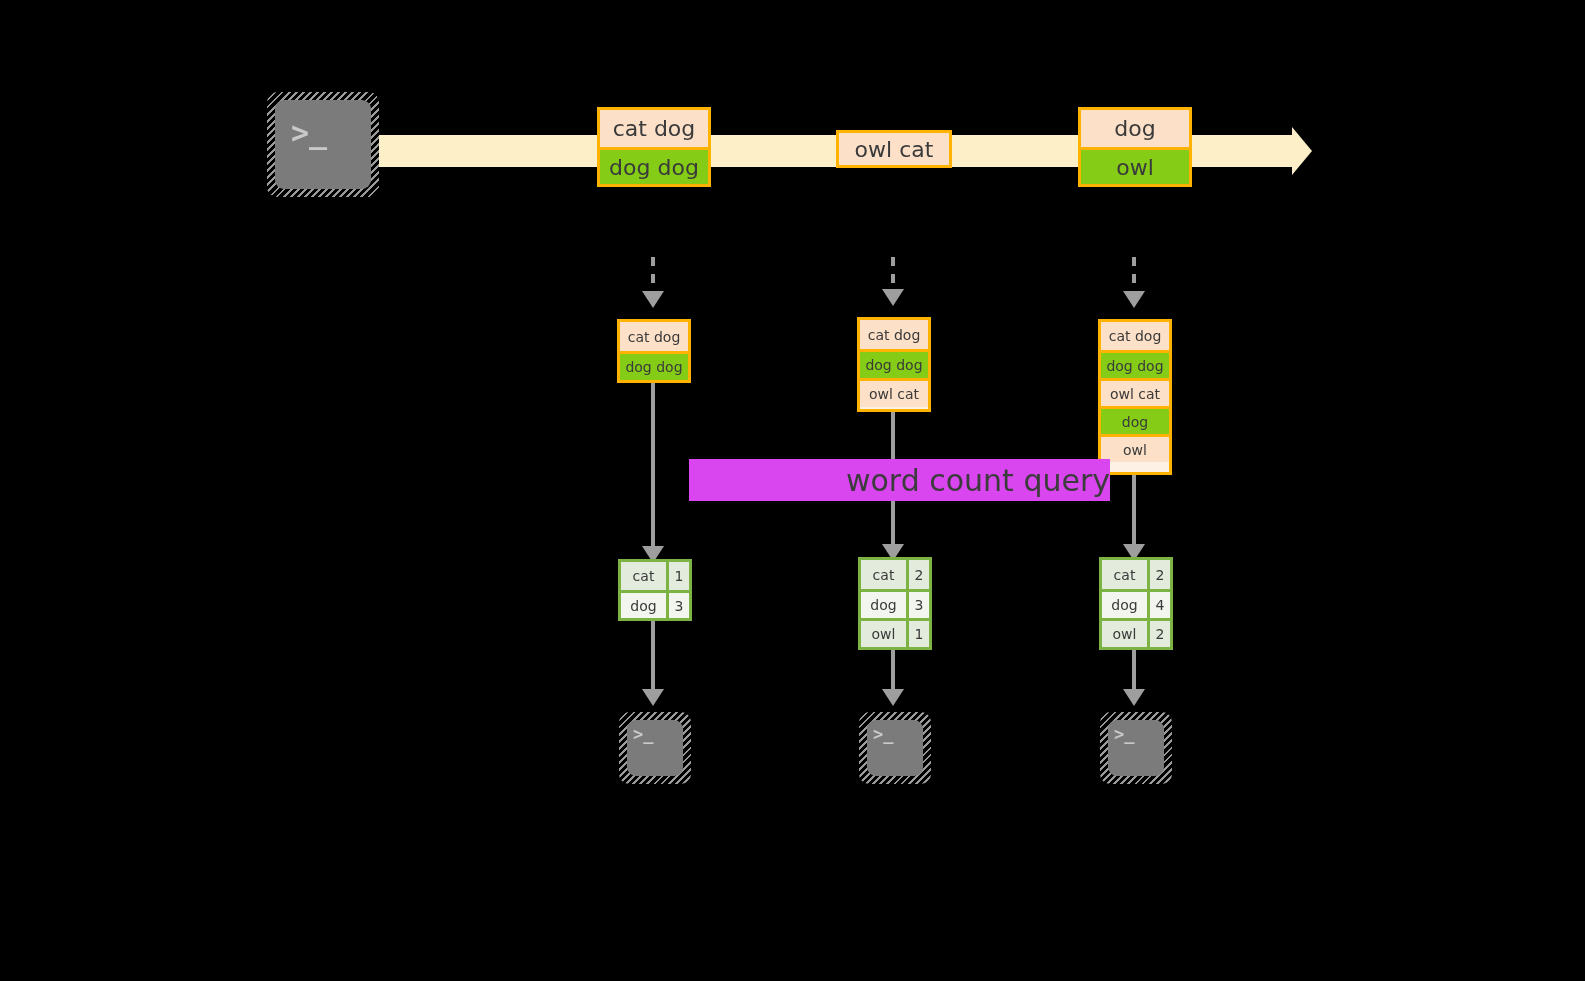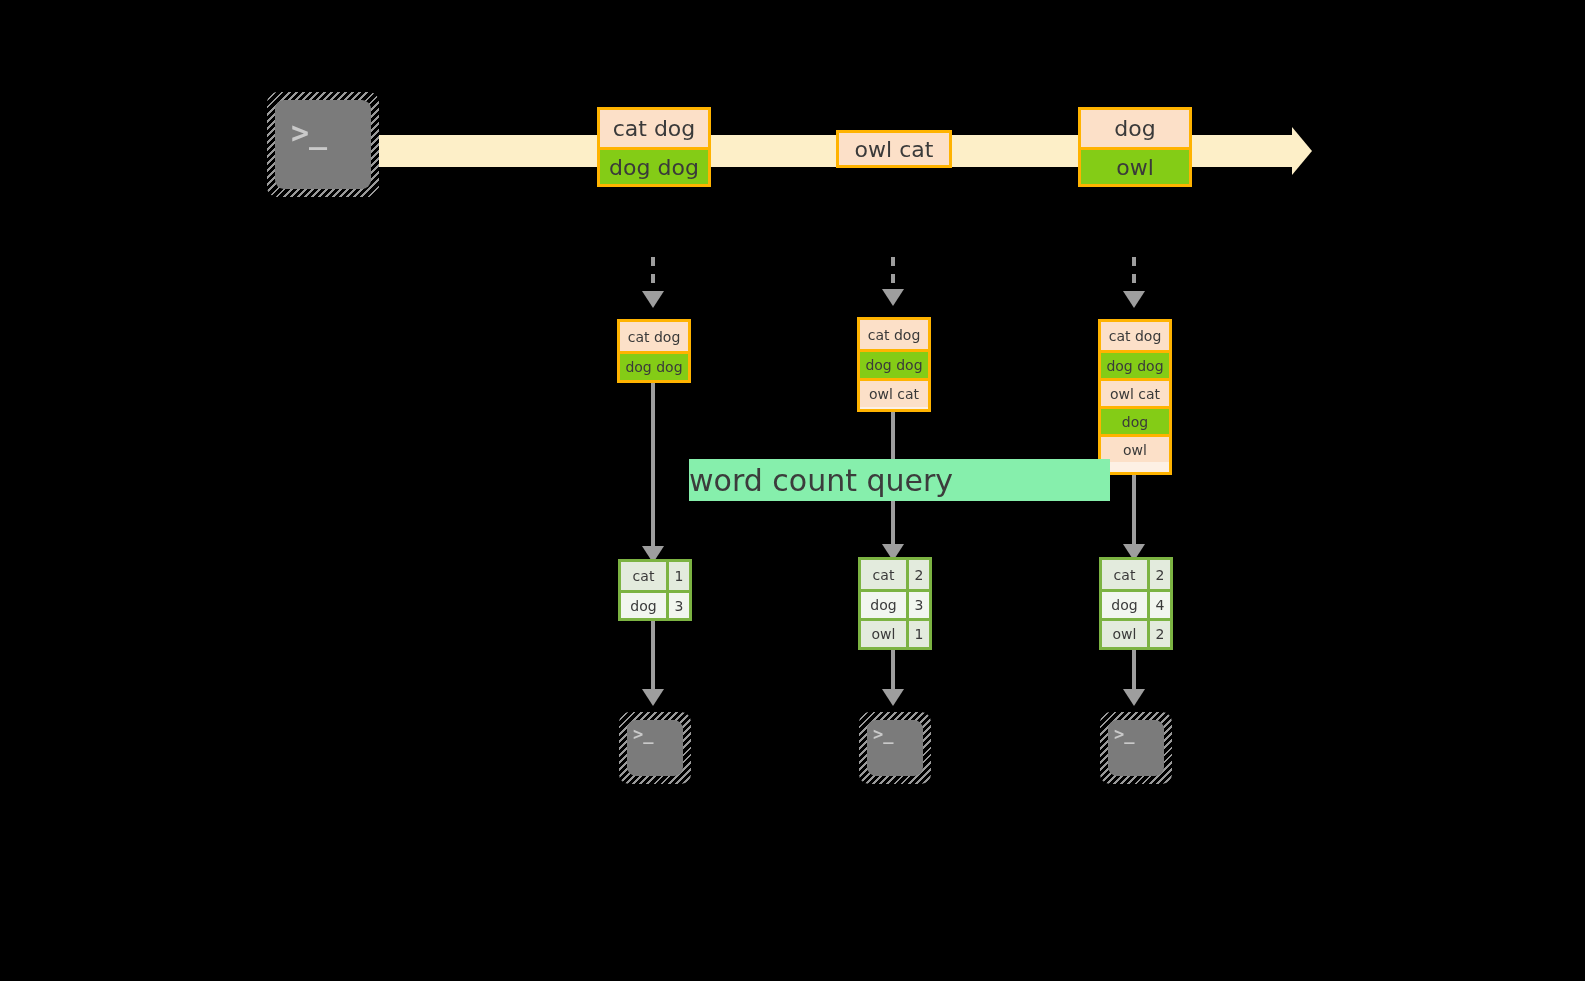--- a/index.html
+++ b/index.html
@@ -49,22 +49,22 @@
 
   
   .vline { position:absolute; background:#9e9e9e; width:4px; }
   .vdash { position:absolute; width:4px;
     background:repeating-linear-gradient(#9e9e9e 0 9px, transparent 9px 17px); }
   .vhead { position:absolute; width:0; height:0;
     border-left:11px solid transparent; border-right:11px solid transparent;
     border-top:17px solid #9e9e9e; }
 
   
-  .qband { position:absolute; background:#86efac; display:flex;
-           align-items:center; justify-content:flex-start; }
+  .qband { position:absolute; background:#d946ef; display:flex;
+           align-items:center; justify-content:flex-end; }
   .qband span { color:#3c3c3c; white-space:nowrap; }
 </style>
 </head>
 <body>
 
 <div id="stage">
 
   <div class="stream-band" style="left:348px; top:135px; width:945px; height:32px;"></div>
   <div class="stream-head" style="left:1292px; top:127px;"></div>
 

